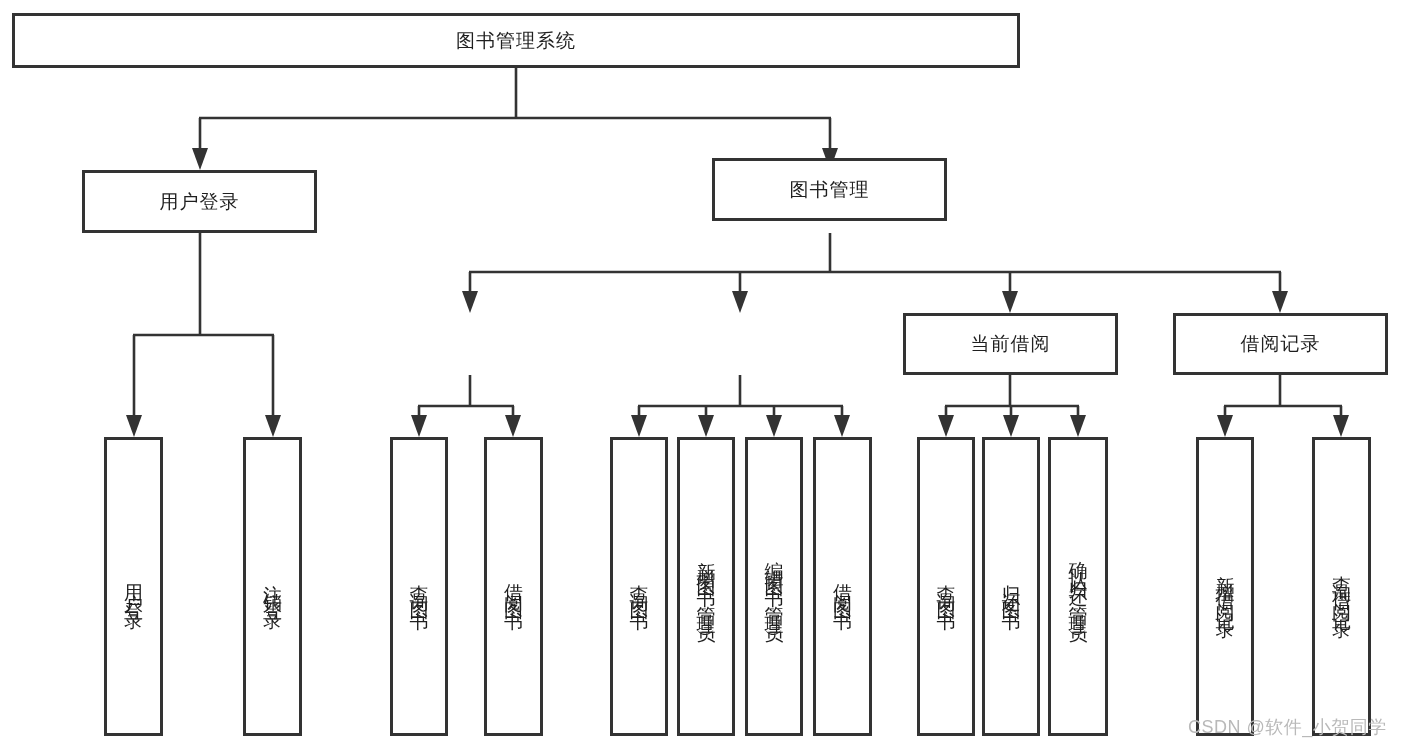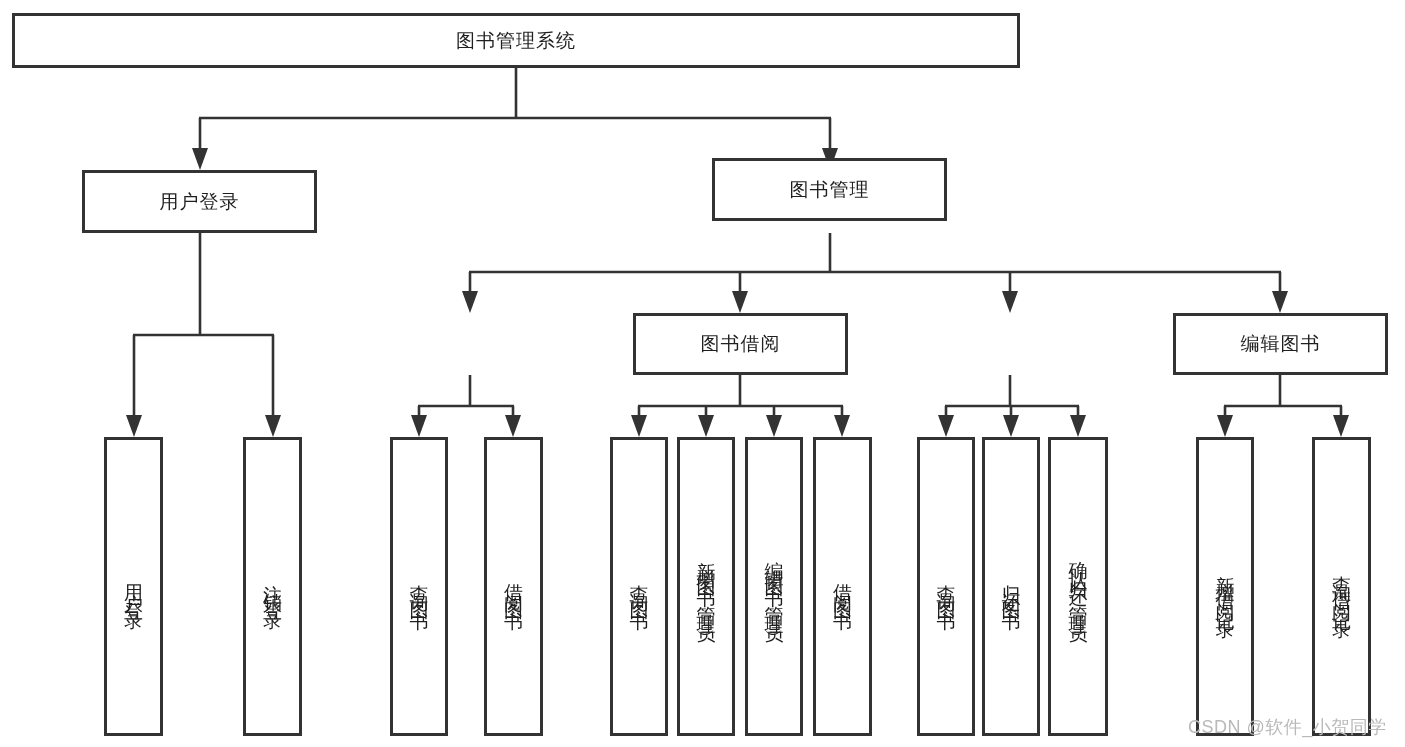--- a/index.html
+++ b/index.html
@@ -120,25 +120,25 @@
     <span>图书管理系统</span>
   </div>
 
   <div class="node h" style="left:82px;top:170px;width:235px;height:63px">
     <span>用户登录</span>
   </div>
   <div class="node h" style="left:712px;top:158px;width:235px;height:63px">
     <span>图书管理</span>
   </div>
 
-  <div class="node h" style="left:633px;top:313px;width:215px;height:62px">
-    <span>图书借阅</span>
+  <div class="node h" style="left:903px;top:313px;width:215px;height:62px">
+    <span>当前借阅</span>
   </div>
   <div class="node h" style="left:1173px;top:313px;width:215px;height:62px">
-    <span>编辑图书</span>
+    <span>借阅记录</span>
   </div>
 
   <div class="node v" style="left:104px;top:437px;width:59px;height:299px">
     <span>用户登录</span>
   </div>
   <div class="node v" style="left:243px;top:437px;width:59px;height:299px">
     <span>注销登录</span>
   </div>
 
   <div class="node v" style="left:390px;top:437px;width:58px;height:299px">

